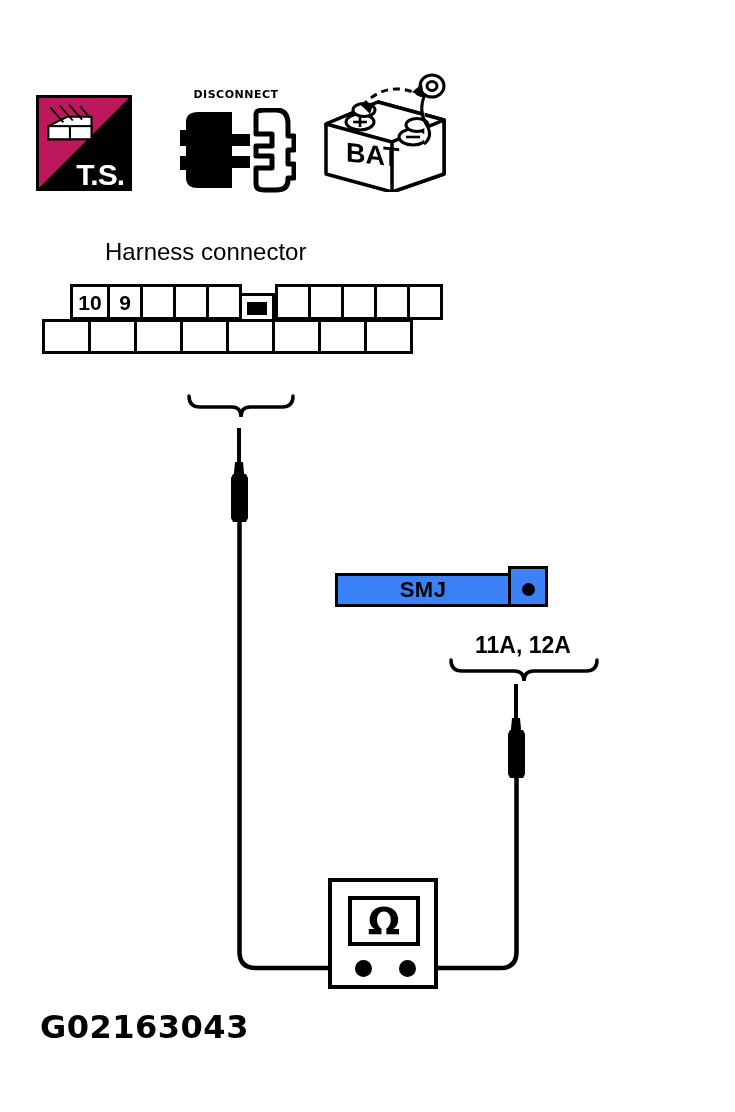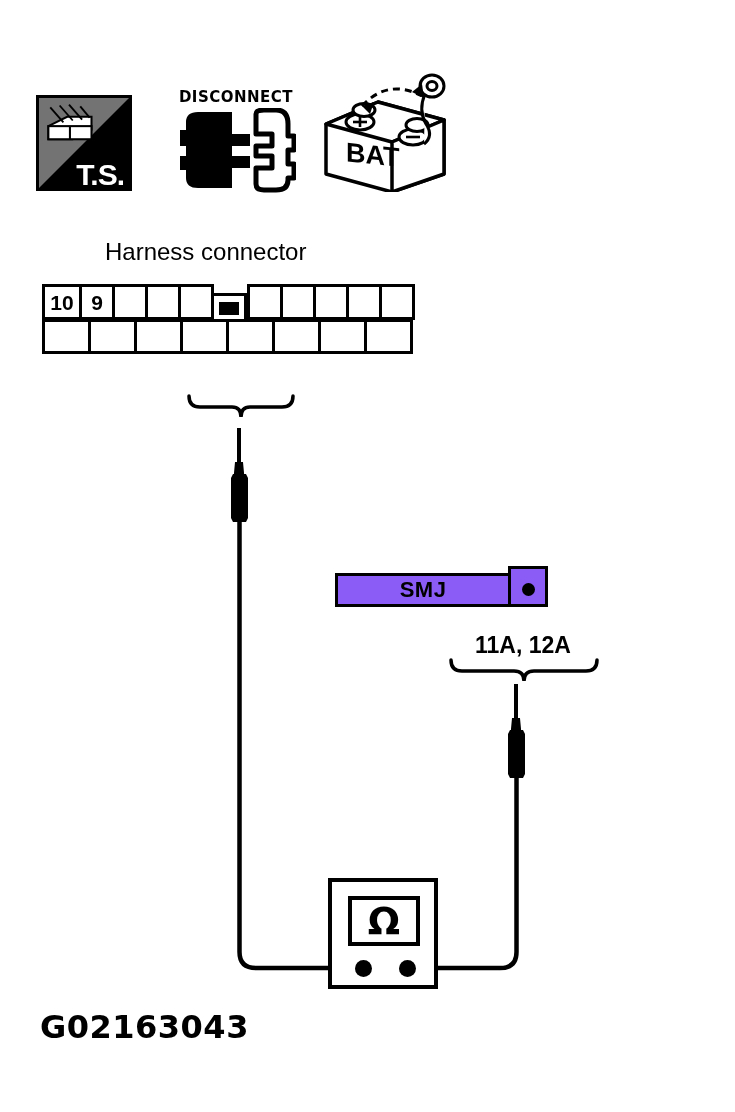--- a/index.html
+++ b/index.html
@@ -21,41 +21,41 @@
   .abs { position: absolute; }
 
   
   #icon-row { left: 0; top: 0; width: 735px; height: 210px; }
 
   
   #ts-icon {
     left: 36px; top: 95px; width: 96px; height: 96px;
     border: 3px solid #000;
     box-sizing: border-box;
-    background: #737373;
+    background: #be185d;
     overflow: hidden;
   }
   #ts-tri {
     position: absolute; left: 0; top: 0; width: 100%; height: 100%;
   }
   #ts-label {
     position: absolute; right: 5px; bottom: -2px;
     color: #ffffff;
     font-size: 30px;
     font-weight: bold;
     letter-spacing: -1px;
     line-height: 1;
   }
 
   
   #disc-icon { left: 176px; top: 88px; width: 120px; height: 105px; }
   #disc-word {
     position: absolute; left: 0; top: 0; width: 120px;
     text-align: center;
-    font-size: 15px;
+    font-size: 11px;
     font-weight: bold;
     letter-spacing: 0.5px;
     font-family: "DejaVu Sans", sans-serif;
   }
 
   
   #bat-icon { left: 318px; top: 62px; width: 135px; height: 130px; }
   #bat-label {
     position: absolute;
     left: 28px; top: 78px;
@@ -70,21 +70,21 @@
     left: 105px; top: 238px;
     font-size: 24px;
     font-weight: normal;
     white-space: nowrap;
   }
   #harness-conn {
     left: 42px; top: 284px;
     width: 396px; height: 70px;
   }
   .grid-row { position: absolute; left: 0; display: flex; }
-  #top-row { top: 0; height: 36px; }
+  #top-row { top: 0; height: 36px; margin-left: 28px; }
   #bot-row { top: 35px; height: 35px; }
   .cell {
     box-sizing: border-box;
     border: 3px solid #000;
     background: #fff;
     margin-left: -3px;
     position: relative;
   }
   .cell:first-child { margin-left: 0; }
   .cell-num {
@@ -129,21 +129,21 @@
     white-space: nowrap;
   }
   #smj-bar {
     left: 335px; top: 573px;
     width: 362px; height: 34px;
   }
   .smj-seg {
     position: absolute;
     box-sizing: border-box;
     border: 3px solid #000;
-    background: #8b5cf6;
+    background: #3b82f6;
     top: 0;
     height: 34px;
     display: flex;
     align-items: center;
     justify-content: center;
     font-size: 22px;
     font-weight: bold;
     letter-spacing: 0.5px;
   }
   #smj-left  { left: 0;     width: 176px; }

